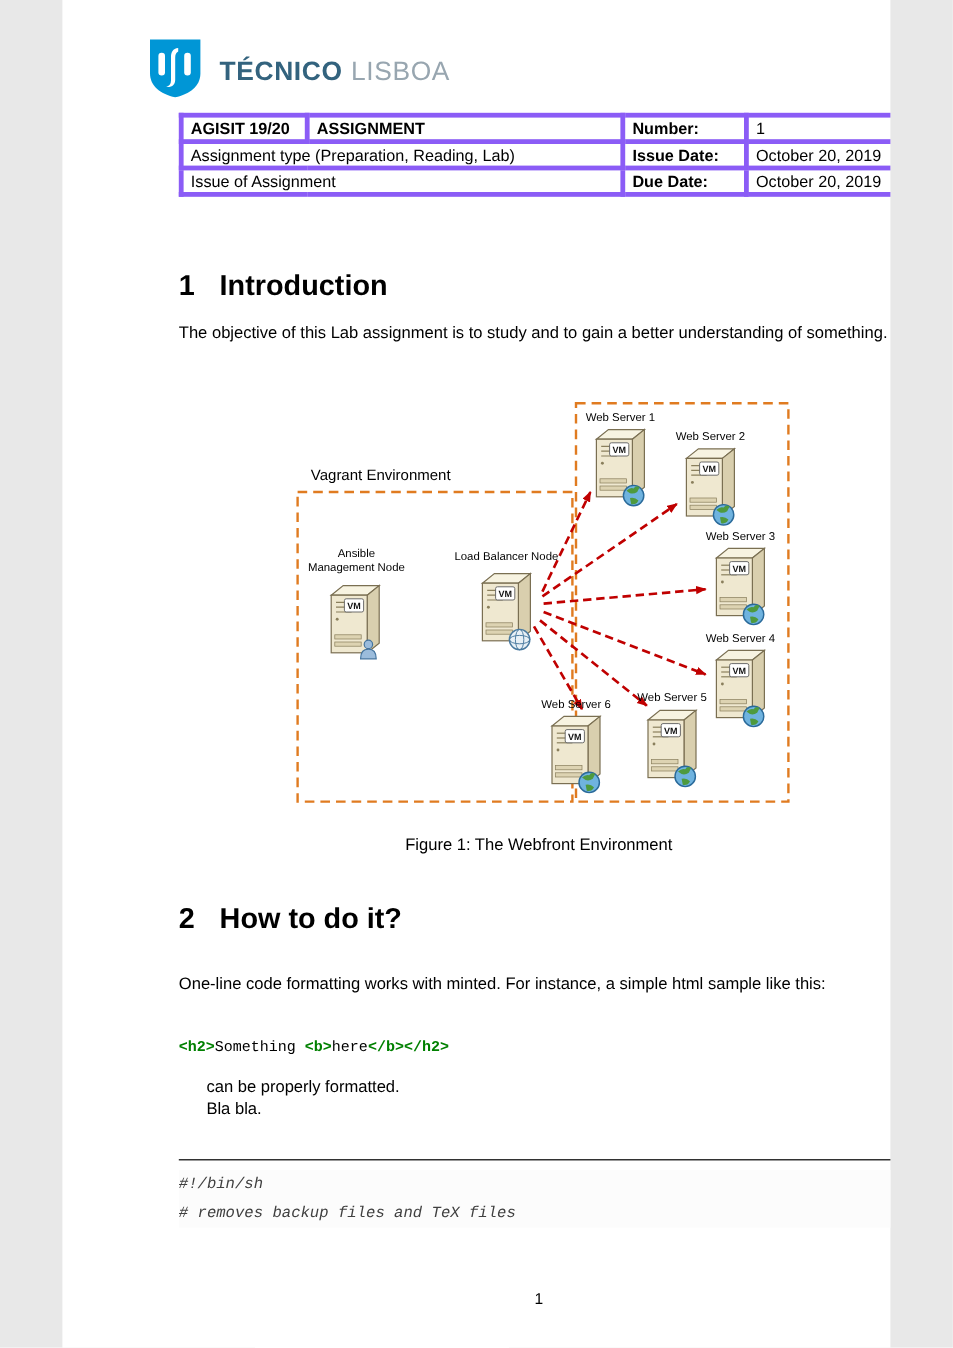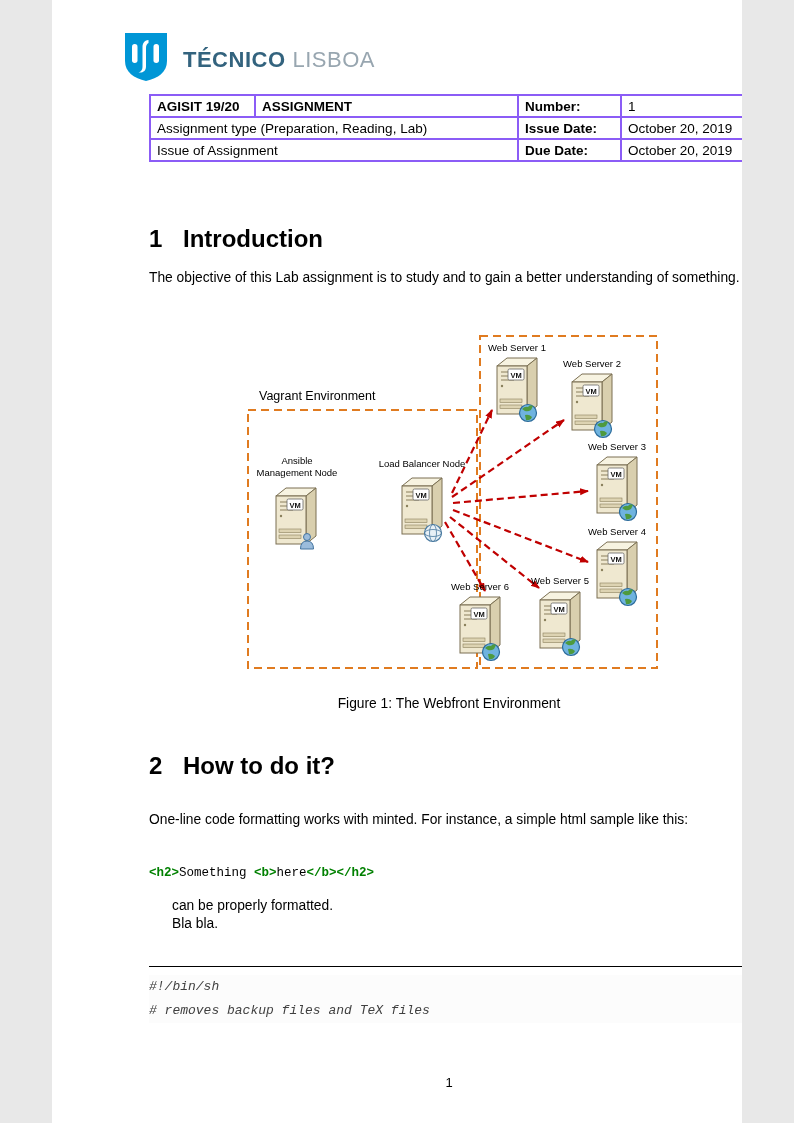--- a/index.html
+++ b/index.html
@@ -13,21 +13,21 @@
   .logo { position: absolute; left: 71px; top: 31px; display: flex; align-items: center; }
   .brand { font-size: 22px; letter-spacing: 0.5px; margin-left: 14px; margin-top: 6px; }
   .brand-primary { font-weight: bold; color: #33637e; }
   .brand-secondary { color: #98a6b0; margin-left: 7px; font-weight: normal; }
   
   .header-table {
     position: absolute; left: 97px; top: 94px; width: 611px;
     border-collapse: collapse; font-size: 13.5px; table-layout: fixed;
   }
   .header-table td {
-    border: 2px solid #8b5cf6; padding: 1px 6px; height: 22px;
+    border: 4px solid #8b5cf6; padding: 1px 6px; height: 22px;
     overflow: hidden; white-space: nowrap;
   }
   .b { font-weight: bold; }
   
   .section-heading { position: absolute; left: 97px; font-size: 24px; font-weight: bold; }
   .sec-num { display: inline-block; width: 34px; }
   .para { position: absolute; left: 97px; width: 611px; font-size: 13.8px; line-height: 17.5px; text-align: justify; }
   .indent-lines { position: absolute; left: 120px; font-size: 13.8px; line-height: 17.5px; }
   .inline-code { position: absolute; left: 97px; font-family: Liberation Mono, monospace; font-size: 12.5px; }
   .tok-tag { color: #008000; font-weight: bold; }

